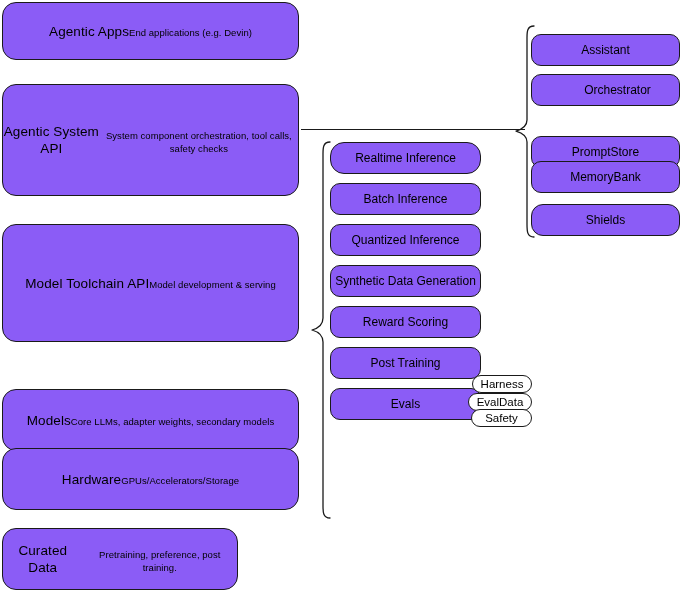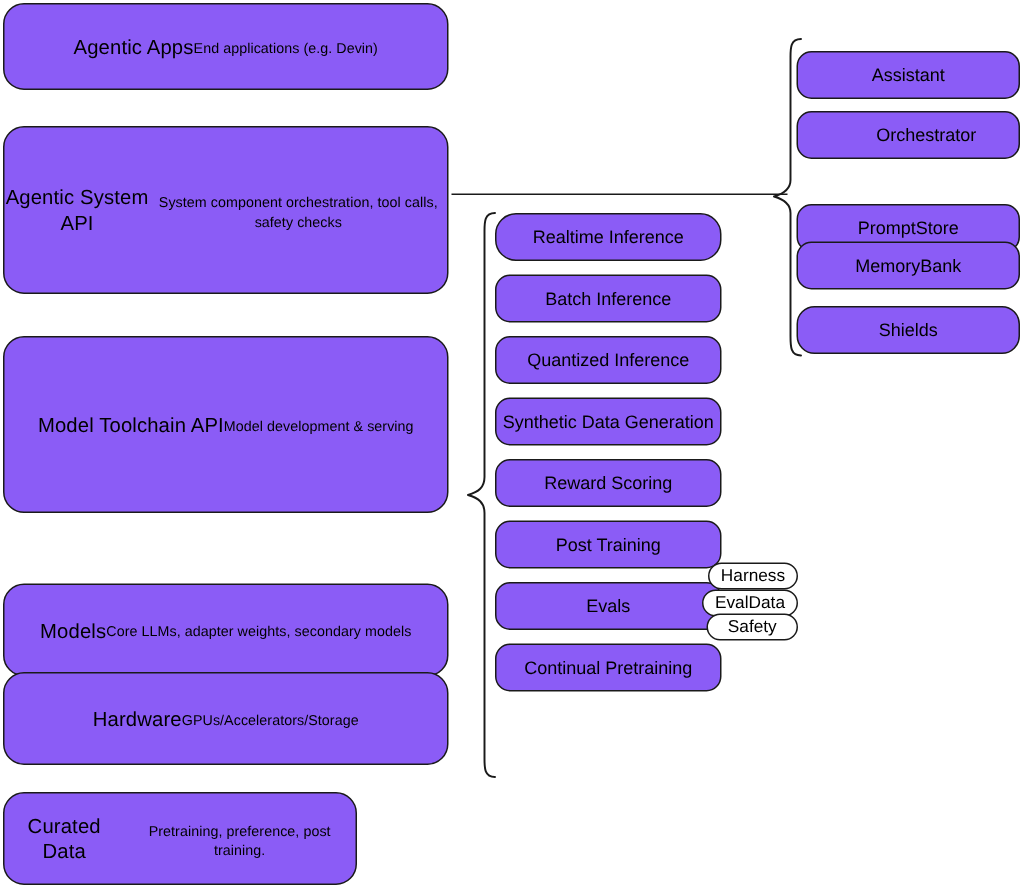--- a/index.html
+++ b/index.html
@@ -149,23 +149,20 @@
   </div>
   <div class="node cap-node" style="left:330px; top:306px; width:151px;">
     <div class="title">Reward Scoring</div>
   </div>
   <div class="node cap-node" style="left:330px; top:347px; width:151px;">
     <div class="title">Post Training</div>
   </div>
   <div class="node cap-node" style="left:330px; top:388px; width:151px;">
     <div class="title">Evals</div>
   </div>
-  <div class="node cap-node" style="left:330px; top:429px; width:151px;">
-    <div class="title">Continual Pretraining</div>
-  </div>
 
   <div class="pill" style="left:472px; top:375px; width:60px;">
     <span>Harness</span>
   </div>
   <div class="pill" style="left:468px; top:393px; width:64px;">
     <span>EvalData</span>
   </div>
   <div class="pill" style="left:471px; top:409px; width:61px;">
     <span>Safety</span>
   </div>

